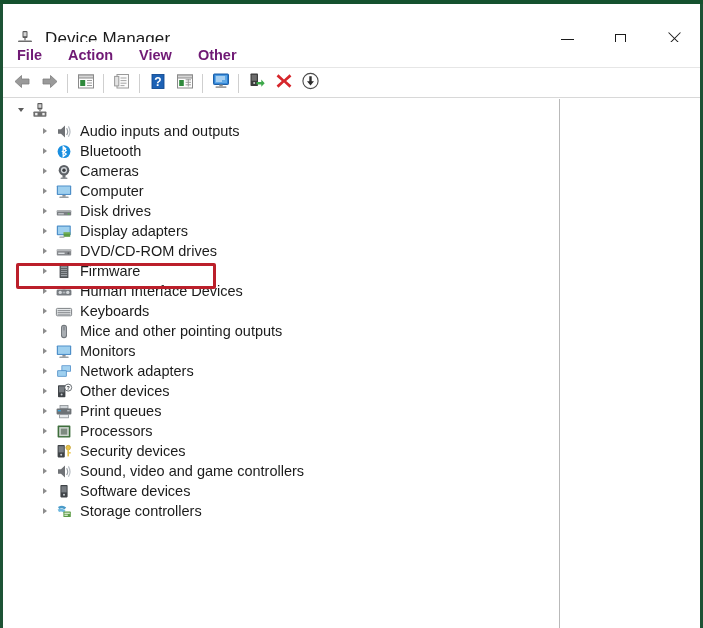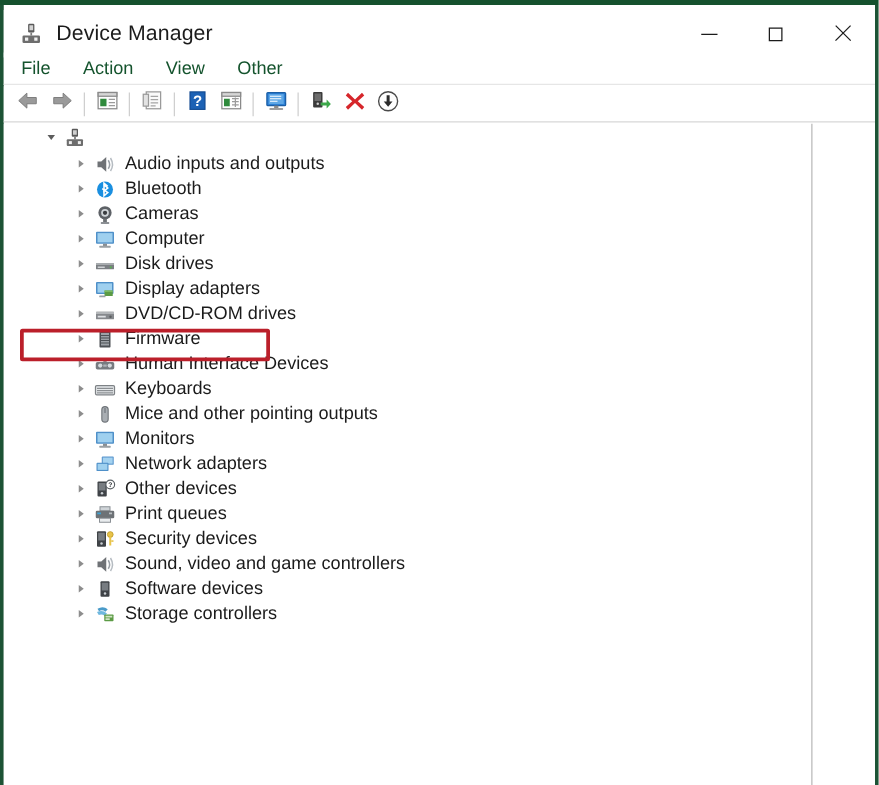--- a/index.html
+++ b/index.html
@@ -41,21 +41,21 @@
   .edge-right {
     position: absolute;
     top: 4px; right: 0;
     width: 3px; height: 624px;
     background: #1d5335;
   }
 
   
   .titlebar {
     position: absolute;
-    top: 8px; left: 3px;
+    top: 20px; left: 3px;
     width: 697px;
     height: 38px;
     background: #ffffff;
     display: flex;
     align-items: center;
     box-sizing: border-box;
   }
   .title-icon {
     width: 20px; height: 20px;
     margin-left: 12px;
@@ -115,24 +115,25 @@
     width: 697px;
     height: 26px;
     background: #ffffff;
     display: flex;
     align-items: center;
     border-bottom: 1px solid #e6e6e6;
     box-sizing: border-box;
   }
   .menu-item {
     font-size: 14.5px;
-    color: #14532d;
+    color: #701a75;
     padding: 3px 0;
     margin-right: 26px;
     white-space: nowrap;
+    font-weight: bold;
   }
   .menu-item:first-child { margin-left: 14px; }
 
   
   .toolbar {
     position: absolute;
     top: 69px; left: 3px;
     width: 697px;
     height: 29px;
     background: #ffffff;
@@ -153,27 +154,26 @@
     background: #cfcfcf;
     margin: 0 4px;
     flex: 0 0 auto;
   }
   .tb-pad { width: 6px; flex: 0 0 auto; }
 
   
   .tree-panel {
     position: absolute;
     top: 99px; left: 3px;
-    width: 647px;
+    width: 557px;
     height: 529px;
     background: #ffffff;
     border-right: 1px solid #b9b9b9;
     box-sizing: border-box;
     overflow: hidden;
-    padding-left: 20px;
   }
   .tree-gap {
     position: absolute;
     top: 99px;
     left: 690px;
     width: 10px;
     height: 529px;
     background: #ffffff;
   }
 
@@ -643,20 +643,33 @@
           <rect x="5" y="2.4" width="8" height="3.2" fill="#cfd4d8" stroke="#8b9095" stroke-width="0.8"></rect>
           <rect x="1.6" y="5.6" width="14.8" height="6" rx="1" fill="#6d7276"></rect>
           <rect x="2.8" y="7" width="3" height="1.4" fill="#3da3d6"></rect>
           <rect x="12.2" y="7" width="2.4" height="1.4" fill="#b9bec2"></rect>
           <rect x="4.6" y="11.6" width="8.8" height="3.2" fill="#e9ecee" stroke="#8b9095" stroke-width="0.8"></rect>
         </svg>
       </span>
       <span class="row-label">Print queues</span>
     </div>
 
+    <div class="tree-row child">
+      <span class="twisty">
+          <span class="chev-right"></span>
+        </span>
+      <span class="row-icon">
+        <svg width="18" height="17" viewBox="0 0 18 17">
+          <rect x="2.6" y="2.6" width="12.8" height="12" rx="0.8" fill="#3e6e3c"></rect>
+          <rect x="4.2" y="4.1" width="9.6" height="9" fill="#cfd6d0"></rect>
+          <rect x="5.8" y="5.6" width="6.4" height="6" fill="#7e8a80"></rect>
+        </svg>
+      </span>
+      <span class="row-label">Processors</span>
+    </div>
 
     <div class="tree-row child">
       <span class="twisty">
           <span class="chev-right"></span>
         </span>
       <span class="row-icon">
         <svg width="18" height="17" viewBox="0 0 18 17">
           <rect x="2.6" y="2" width="7.2" height="12.4" rx="0.8" fill="#3f4347"></rect>
           <rect x="3.6" y="3.2" width="5.2" height="6.2" fill="#777c81"></rect>
           <circle cx="6.2" cy="11.8" r="1" fill="#c9ced2"></circle>

